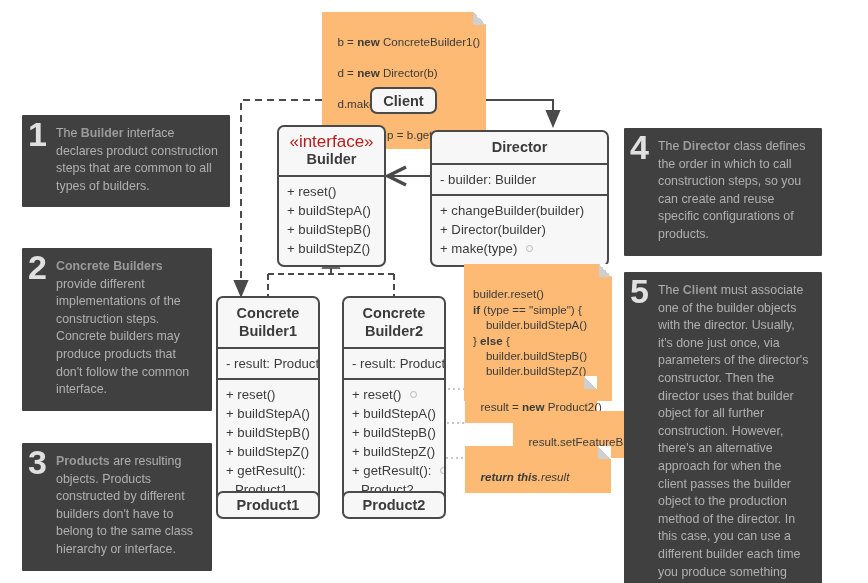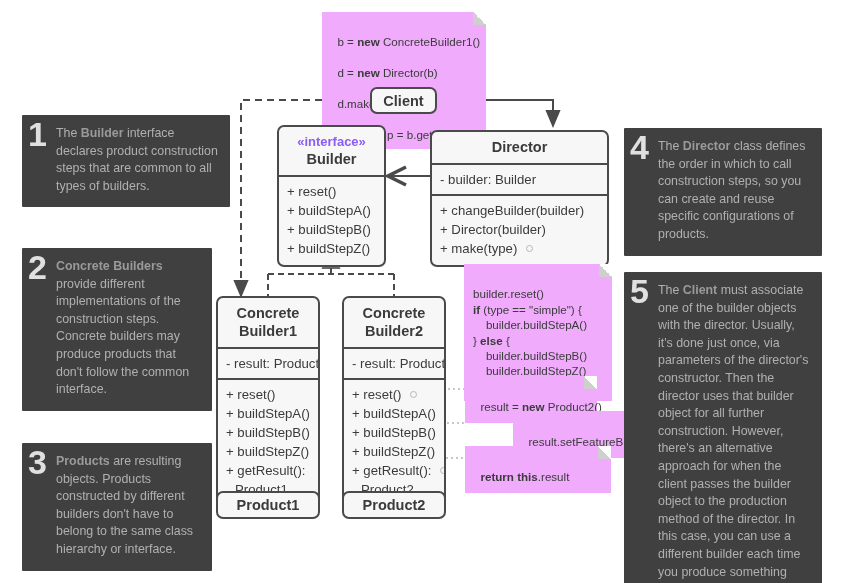--- a/index.html
+++ b/index.html
@@ -52,23 +52,23 @@
   .uml .title {
     text-align: center;
     font-weight: bold;
     font-size: 14.5px;
     color: #3b3b3b;
     line-height: 18px;
     padding: 6px 8px 7px;
   }
   .uml .stereo {
     display: block;
-    font-weight: bold;
-    font-size: 13px;
-    color: #8b5cf6;
+    font-weight: normal;
+    font-size: 17px;
+    color: #b91c1c;
     line-height: 17px;
   }
   .uml .row {
     font-size: 13.2px;
     line-height: 19px;
     color: #3b3b3b;
     white-space: nowrap;
   }
   .uml .row .cont { padding-left: 9px; display:block; }
 
@@ -92,21 +92,21 @@
     align-items: center;
     justify-content: center;
     font-weight: bold;
     font-size: 14.5px;
     color: #3b3b3b;
   }
 
   
   .codenote {
     position: absolute;
-    background: #f0abfc;
+    background: #fdba74;
     font-size: 11.6px;
     line-height: 15.4px;
     color: #3b3b3b;
     padding: 7px 9px 7px 9px;
     white-space: pre;
   }
   .codenote::after {
     content: "";
     position: absolute;
     top: 0; right: 0;
@@ -263,21 +263,21 @@
     </div>
   </div>
 </div>
 
 <div class="codenote" style="left:465px; top:376px; width:132px; padding-top:8px; padding-bottom:8px;">
   <span>result = <b>new</b> Product2()</span>
 </div>
 <div class="codenote" style="left:465px; top:411px; width:146px; padding-top:8px; padding-bottom:8px;margin-left:48px;">
   <span>result.setFeatureB()</span>
 </div>
-<div class="codenote" style="left:465px; top:446px; width:146px; padding-top:8px; padding-bottom:8px;">
+<div class="codenote" style="left:465px; top:446px; width:146px; padding-top:8px; padding-bottom:8px;font-style:italic;">
   <span><b>return this</b>.result</span>
 </div>
 
 <div class="node" style="left:216px; top:491px; width:104px; height:28px;">
   <span>Product1</span>
 </div>
 <div class="node" style="left:342px; top:491px; width:104px; height:28px;">
   <span>Product2</span>
 </div>
 

